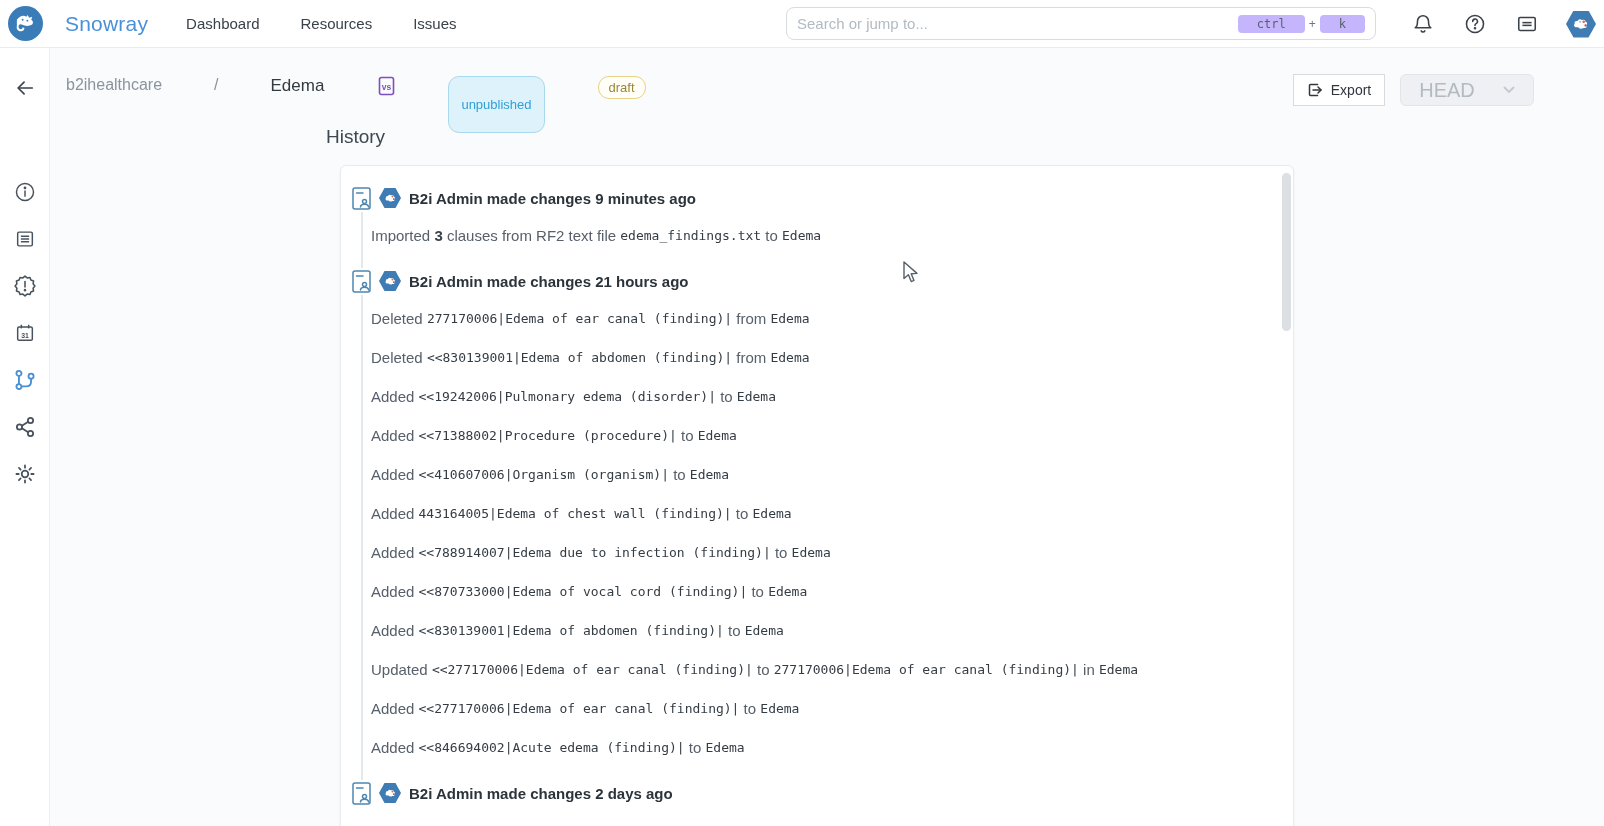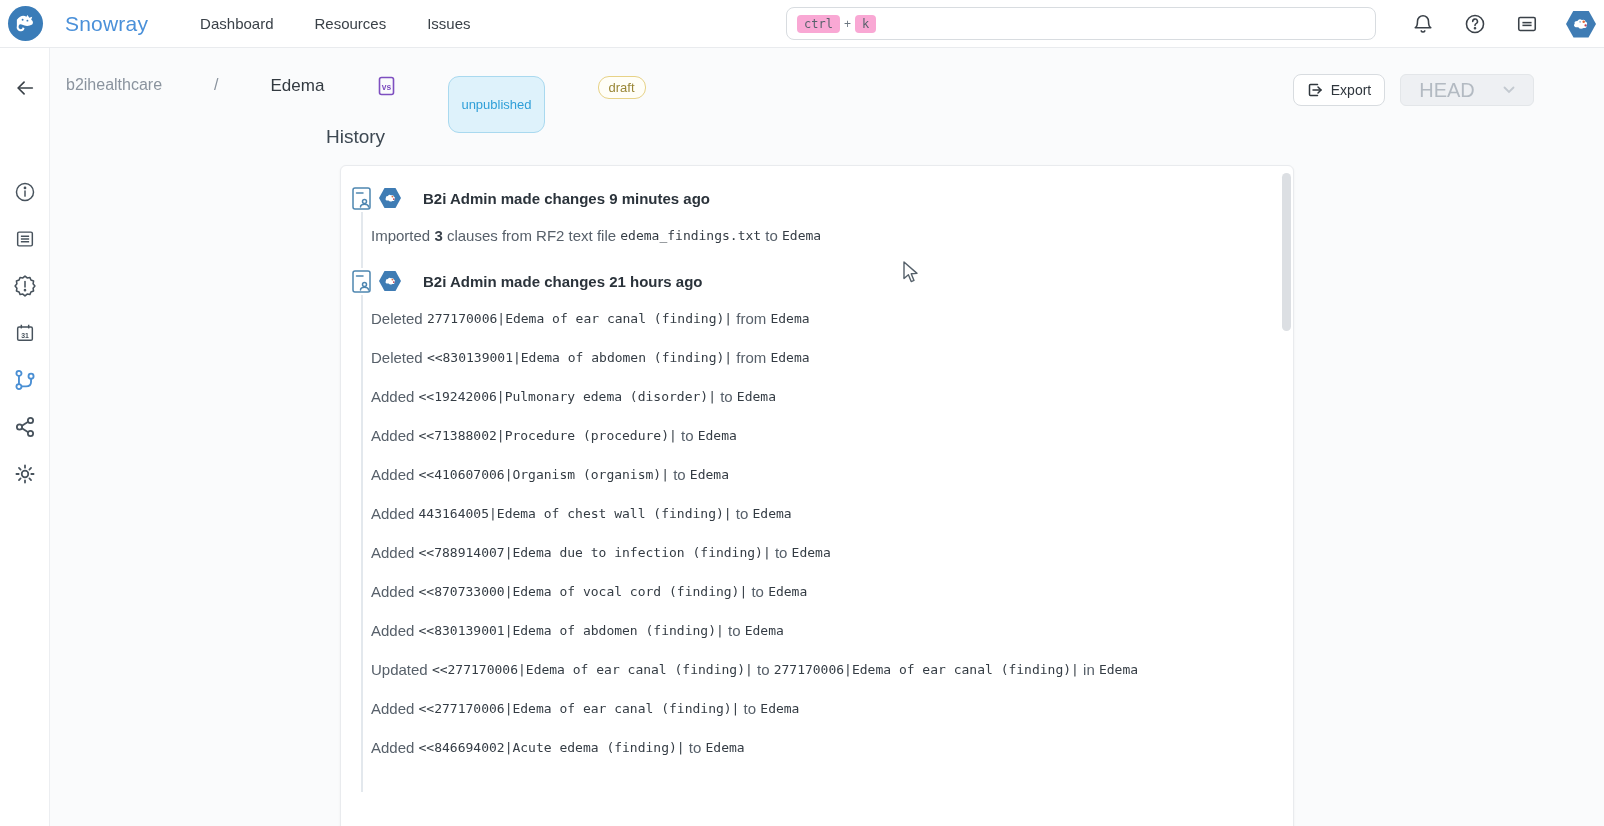--- a/index.html
+++ b/index.html
@@ -6,30 +6,30 @@
   html,body { width:1604px; height:826px; overflow:hidden; }
   body { font-family:"Liberation Sans", sans-serif; background:#fafbfc; position:relative; }
 
   
   .topbar { position:absolute; top:0; left:0; width:1604px; height:48px; background:#fff;
             border-bottom:1px solid #e9ebee; display:flex; align-items:center; z-index:30; }
   .logo-wrap { display:flex; align-items:center; margin-left:8px; cursor:pointer; }
   .logo-circle { width:35px; height:35px; border-radius:50%; background:#3a7cb8;
                  display:flex; align-items:center; justify-content:center; }
   .brand { color:#4a90d9; font-size:21px; margin-left:22px; letter-spacing:.2px; }
-  .nav-links { display:flex; margin-left:52px; gap:41px;justify-content:space-between; }
+  .nav-links { display:flex; margin-left:38px; gap:41px;justify-content:space-between; }
   .nav-link { font-size:15px; color:#3a4148; cursor:pointer; }
 
   .search-box { position:absolute; left:786px; top:7px; width:590px; height:33px;
                 border:1px solid #d8dce0; border-radius:8px; background:#fff;
                 display:flex; align-items:center; padding:0 10px; }
   .search-input { border:none; outline:none; flex:1; font-size:15px; color:#3a4148;
                   font-family:"Liberation Sans",sans-serif; background:transparent; }
   .search-input::placeholder { color:#b2bac2; }
-  .kbd { background:#f9a8d4; border-radius:4px; padding:2px 7px; font-family:"DejaVu Sans Mono",monospace;
+  .kbd { background:#c4b5fd; border-radius:4px; padding:2px 19px; font-family:"DejaVu Sans Mono",monospace;
          font-size:12px; color:#59626c; }
   .kbd-plus { color:#6b7680; font-size:12px; margin:0 4px; }
 
   .topbar-icons { position:absolute; right:8px; top:0; height:48px; display:flex; align-items:center; gap:26px; }
   .icon-btn { width:26px; height:26px; display:flex; align-items:center; justify-content:center; cursor:pointer; }
   .hexagon { width:30px; height:27px; background:#3f7cb4; cursor:pointer;
              clip-path:polygon(25% 0,75% 0,100% 50%,75% 100%,25% 100%,0 50%);
              display:flex; align-items:center; justify-content:center; }
 
   
@@ -43,40 +43,40 @@
   .breadcrumb { position:absolute; left:66px; top:76px; display:flex; align-items:flex-start; z-index:5;gap:43px; }
   .crumb-parent { color:#8a939e; font-size:16px; cursor:pointer; }
   .crumb-sep { color:#8a939e; font-size:16px; margin:0 9px; }
   .crumb-current { color:#333a41; font-size:17px; }
   .vs-icon { margin-left:11px; cursor:default; }
   .badge { border-radius:11px; font-size:13px; padding:20px 12px; margin-left:10px; }
   .badge-unpublished { background:#def2fb; border:1px solid #a9d9ef; color:#2f9fd8; }
   .badge-draft { background:#fffef7; border:1px solid #e7d287; color:#9a8736; padding:3px 10px; }
 
   .btn-export { position:absolute; left:1293px; top:74px; width:92px; height:32px; background:#fff;
-                border:1px solid #d8dce0; border-radius:8px; display:flex; align-items:center;
+                border:1px solid #d8dce0; border-radius:0; display:flex; align-items:center;
                 justify-content:center; gap:8px; font-size:14px; color:#2f363d; cursor:pointer; }
   .select-head { position:absolute; left:1400px; top:74px; width:134px; height:32px; background:#eef0f3;
                  border:1px solid #e3e6e9; border-radius:6px; display:flex; align-items:center;
                  justify-content:center; gap:28px; font-size:20px; color:#b3bac2; cursor:pointer; }
 
   .page-title { position:absolute; left:326px; top:126px; font-size:19px; color:#3d4852; }
 
   
   .card { position:absolute; left:340px; top:165px; width:954px; height:700px; background:#fff;
           border:1px solid #e9ebee; border-radius:6px; box-shadow:0 1px 3px rgba(20,30,40,.05); }
   .entries { position:relative; padding:20px 0 0 10px; }
   .timeline { position:absolute; left:20px; top:34px; width:2px; height:592px; background:#e3e8ed; }
   .entry + .entry { margin-top:14px; }
   .entry-header { display:flex; align-items:center; height:24px; position:relative; }
   .cs-icon { background:#fff; position:relative; z-index:2; padding:1px 0; display:flex; }
   .entry-avatar { margin-left:7px; width:22px; height:20px; background:#3f7cb4;
                   clip-path:polygon(25% 0,75% 0,100% 50%,75% 100%,25% 100%,0 50%);
                   display:flex; align-items:center; justify-content:center; flex:0 0 auto; }
-  .entry-title { margin-left:22px; font-size:15px; font-weight:700; color:#2b333b; }
+  .entry-title { margin-left:8px; font-size:15px; font-weight:700; color:#2b333b; }
   .entry-details { margin-top:6px; }
   .detail-line { margin-left:20px; height:39px; display:flex; align-items:center; white-space:pre; }
   .detail-line .text { font-size:15px; color:#57606a; }
   .detail-line .bold { font-size:15px; color:#3a424b; font-weight:700; }
   .detail-line .code { font-family:"DejaVu Sans Mono",monospace; font-size:13px; color:#343c44; }
 
   .scroll-thumb { position:absolute; right:2px; top:7px; width:9px; height:158px;
                   background:#dcdfe3; border-radius:5px; cursor:pointer; }
 
   .mouse-cursor { position:absolute; left:903px; top:261px; z-index:50; pointer-events:none; }
@@ -96,20 +96,21 @@
         </svg>
     </div>
     <span class="brand">Snowray</span>
   </div>
   <div class="nav-links">
     <span class="nav-link">Dashboard</span>
     <span class="nav-link">Resources</span>
     <span class="nav-link">Issues</span>
   </div>
   <div class="search-box">
+    <input class="search-input" type="text" placeholder="Search or jump to..." style="">
     <span class="kbd">ctrl</span>
     <span class="kbd-plus">+</span>
     <span class="kbd">k</span>
   </div>
   <div class="topbar-icons">
     <div class="icon-btn">
       <svg width="22" height="22" viewBox="0 0 24 24" fill="none" stroke="#3a4148" stroke-width="1.7" stroke-linecap="round" stroke-linejoin="round">
           <path d="M18 9a6 6 0 0 0-12 0c0 6-2.5 7-2.5 7h17S18 15 18 9"></path>
           <path d="M10 19.5a2.2 2.2 0 0 0 4 0"></path>
         </svg>
@@ -292,20 +293,41 @@
           <div class="detail-line"><span class="text">Added </span><span class="code">443164005|Edema of chest wall (finding)|</span><span class="text"> to </span><span class="code">Edema</span></div>
           <div class="detail-line"><span class="text">Added </span><span class="code">&lt;&lt;788914007|Edema due to infection (finding)|</span><span class="text"> to </span><span class="code">Edema</span></div>
           <div class="detail-line"><span class="text">Added </span><span class="code">&lt;&lt;870733000|Edema of vocal cord (finding)|</span><span class="text"> to </span><span class="code">Edema</span></div>
           <div class="detail-line"><span class="text">Added </span><span class="code">&lt;&lt;830139001|Edema of abdomen (finding)|</span><span class="text"> to </span><span class="code">Edema</span></div>
           <div class="detail-line"><span class="text">Updated </span><span class="code">&lt;&lt;277170006|Edema of ear canal (finding)|</span><span class="text"> to </span><span class="code">277170006|Edema of ear canal (finding)|</span><span class="text"> in </span><span class="code">Edema</span></div>
           <div class="detail-line"><span class="text">Added </span><span class="code">&lt;&lt;277170006|Edema of ear canal (finding)|</span><span class="text"> to </span><span class="code">Edema</span></div>
           <div class="detail-line"><span class="text">Added </span><span class="code">&lt;&lt;846694002|Acute edema (finding)|</span><span class="text"> to </span><span class="code">Edema</span></div>
         </div>
   </div>
 
+  <div class="entry">
+    <div class="entry-header">
+      <span class="cs-icon">
+        <svg width="21" height="25" viewBox="0 0 21 25" fill="none" stroke="#4e86b0" stroke-width="1.5" stroke-linecap="round" stroke-linejoin="round">
+              <rect x="2" y="2" width="17" height="21" rx="2"></rect>
+              <line x1="5.5" y1="7" x2="12" y2="7"></line>
+              <circle cx="13.5" cy="15.5" r="2"></circle>
+              <path d="M9.5 21 q0-2.8 4-2.8 q4 0 4 2.8"></path>
+            </svg>
+      </span>
+      <span class="entry-avatar">
+        <svg width="13" height="9" viewBox="0 0 20 14">
+              <path d="M4 10 Q1 9 3 6 Q2 3 6 3 Q8 0 11 2 Q15 1 15 4 Q18 5 16 8 Q17 11 13 11 Q9 13 7 10 Z" fill="#fff"></path>
+              <circle cx="13" cy="4" r="1.4" fill="#e06a3a"></circle>
+              <circle cx="15" cy="8" r="1.2" fill="#c23b4e"></circle>
+            </svg>
+      </span>
+      <span class="entry-title">B2i Admin made changes 2 days ago</span>
+    </div>
+    <div class="entry-details"></div>
+  </div>
 </div>
   <div class="scroll-thumb"></div>
 </div>
 
 <div class="mouse-cursor">
   <svg width="18" height="24" viewBox="0 0 18 24">
       <path d="M1 1 L1 17.5 L5.4 13.8 L8.2 20.6 L11 19.4 L8.2 12.8 L14 12.4 Z" fill="#fdfdfd" stroke="#55606a" stroke-width="1.4" stroke-linejoin="round"></path>
     </svg>
 </div>
 

